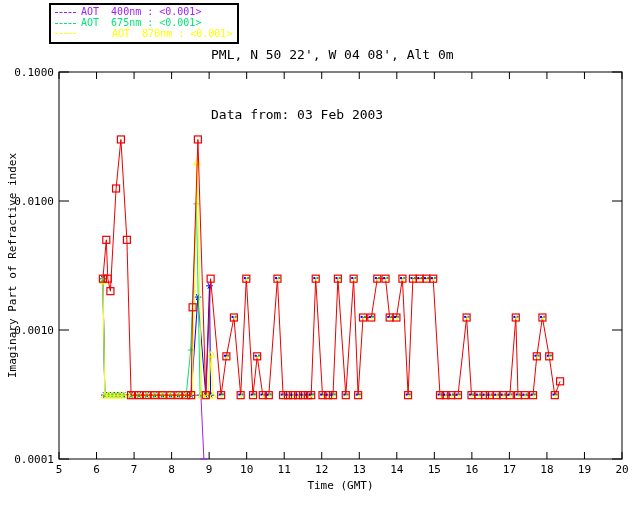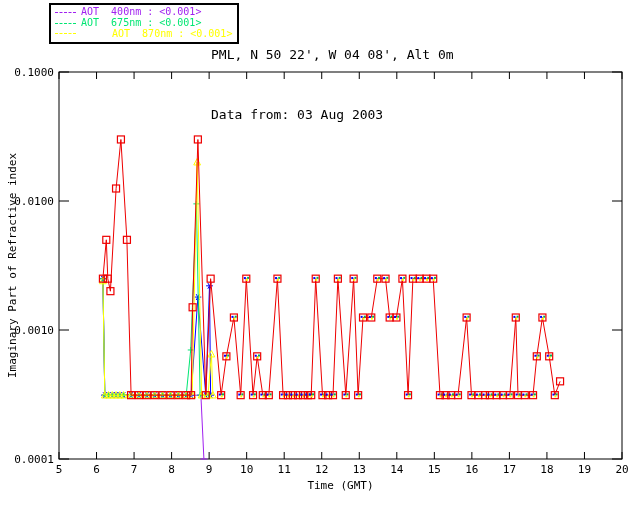--- a/index.html
+++ b/index.html
@@ -18,21 +18,21 @@
   }
   .legend-row{white-space:pre;display:flex;align-items:center;}
   .legend-dash{display:inline-block;width:21px;height:0;border-top:1px dashed currentColor;margin-right:5px;}
   .legend-text{white-space:pre;}
 </style>
 </head>
 <body>
 
 <div id="header">
   <div>PML, N 50 22', W 04 08', Alt 0m</div>
-  <div>Data from: 03 Aug 2003</div>
+  <div>Data from: 03 Feb 2003</div>
 </div>
 
 <div id="legend">
     <div class="legend-row" style="color: rgb(160, 32, 240);"><span class="legend-dash"></span><span class="legend-text">AOT  400nm : &lt;0.001&gt;</span></div>
     <div class="legend-row" style="color: rgb(0, 230, 115);"><span class="legend-dash"></span><span class="legend-text">AOT  675nm : &lt;0.001&gt;</span></div>
     <div class="legend-row" style="color: rgb(255, 255, 0); gap: 31px;"><span class="legend-dash"></span><span class="legend-text">AOT  870nm : &lt;0.001&gt;</span></div>
   </div>
 
 <svg id="chart-svg" width="640" height="512" viewBox="0 0 640 512">
     <g>

